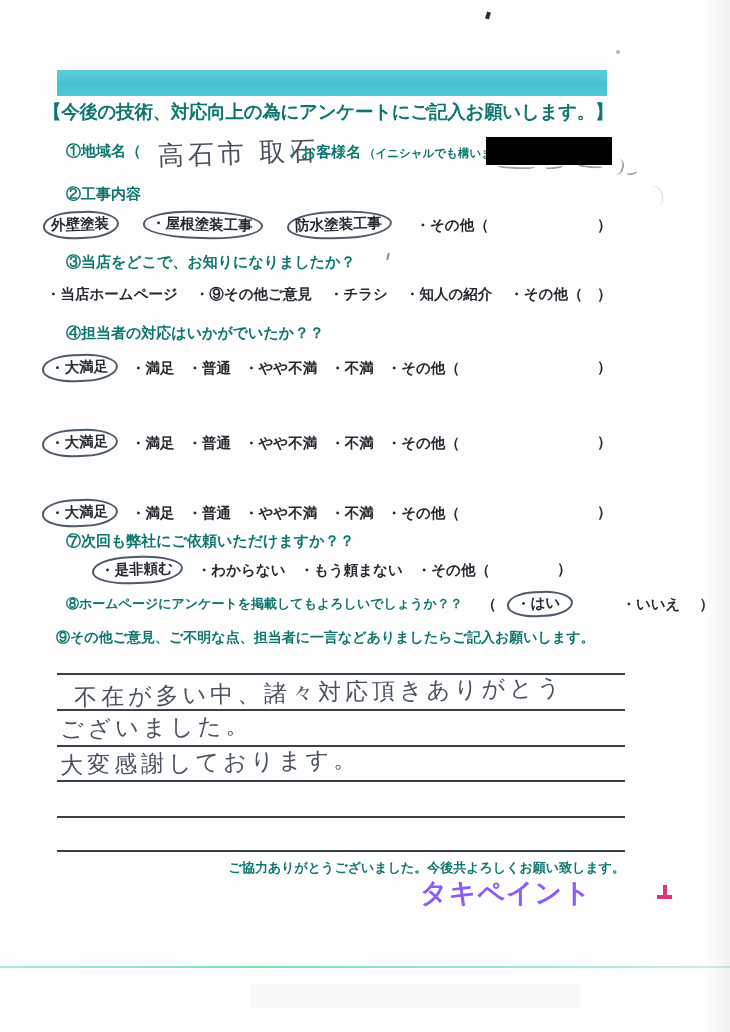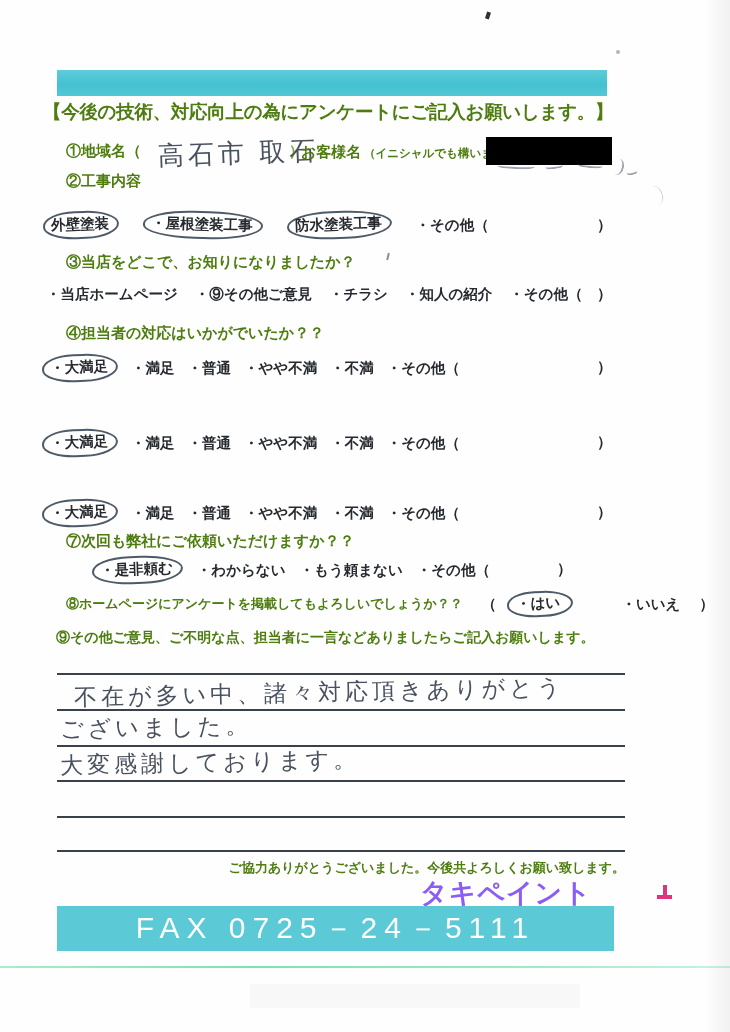--- a/index.html
+++ b/index.html
@@ -4,21 +4,21 @@
 <style>
   html,body{margin:0;padding:0;}
   body{
     width:730px;height:1032px;overflow:hidden;
     font-family:"Liberation Sans",sans-serif;
     background:#ffffff;position:relative;
   }
   .page{position:absolute;inset:0;background:#fefefe;}
   .abs{position:absolute;}
   
-  .form-t{color:#4d7c0f;font-weight:bold;white-space:nowrap;}
+  .form-t{color:#0f766e;font-weight:bold;white-space:nowrap;}
   .q-label{font-size:15px;}
   .opt-row{display:flex;align-items:center;white-space:nowrap;}
   .opt{font-size:14.5px;font-weight:bold;color:#262a30;}
   
   .circ{
     border:2px solid #4d5a68;border-radius:48% 52% 50% 50% / 58% 55% 60% 52%;
     padding:2px 8px 3px 6px;transform:rotate(-2deg);
   }
   .tiltb{transform:rotate(1.5deg);}
   
@@ -53,21 +53,21 @@
   <span class="abs form-t q-label" style="left:301px;top:143px;">お客様名</span>
   <span class="abs form-t" style="left:364px;top:146px;font-size:11.5px;">（イニシャルでも構いません）</span>
   <div class="abs" style="left:486px;top:137px;width:126px;height:28px;background:#000;"></div>
 
   <div class="abs stroke" style="left:497px;top:162px;width:38px;height:5px;transform:rotate(2deg);"></div>
   <div class="abs stroke" style="left:545px;top:162px;width:18px;height:5px;transform:rotate(-6deg);"></div>
   <div class="abs stroke" style="left:577px;top:160px;width:26px;height:6px;transform:rotate(5deg);"></div>
   <div class="abs" style="left:610px;top:158px;width:12px;height:17px;border-right:2px solid rgba(74,84,104,0.55);transform:rotate(14deg);border-radius:50%;"></div>
   <div class="abs stroke" style="left:626px;top:166px;width:11px;height:7px;transform:rotate(-12deg);"></div>
 
-  <div class="abs form-t q-label" style="left:66px;top:172px;">②工事内容</div>
+  <div class="abs form-t q-label" style="left:66px;top:185px;">②工事内容</div>
   <div class="abs opt-row" style="left:43px;top:211px;gap:24px;">
     <span class="opt circ">外壁塗装</span>
     <span class="opt circ tiltb">・屋根塗装工事</span>
     <span class="opt circ">防水塗装工事</span>
     <span class="opt">・その他（</span>
   </div>
   <span class="abs paren" style="left:597px;top:216px;">）</span>
 
   <div class="abs form-t q-label" style="left:66px;top:253px;">③当店をどこで、お知りになりましたか？</div>
   <div class="abs" style="left:387px;top:253px;width:2px;height:7px;background:#8a8f97;transform:rotate(14deg);"></div>
@@ -137,23 +137,20 @@
   <div class="abs c-line" style="top:816px;"></div>
   <div class="abs c-line" style="top:850px;"></div>
 
   <div class="abs hand" style="left:74px;top:677px;font-size:23px;">不在が多い中、諸々対応頂きありがとう</div>
   <div class="abs hand" style="left:60px;top:712px;font-size:23px;">ございました。</div>
   <div class="abs hand" style="left:60px;top:747px;font-size:23px;">大変感謝しております。</div>
 
   <div class="abs form-t" style="right:105px;top:859px;font-size:13px;">ご協力ありがとうございました。今後共よろしくお願い致します。</div>
   <div class="abs" style="left:420px;top:875px;font-size:27px;font-weight:600;color:#8b5cf6;letter-spacing:1px;white-space:nowrap;">タキペイント</div>
 
-  <div class="abs fax-bar" style="left:57px;top:906px;width:557px;height:45px;">
-    <span class="fax-text">FAX 0725－24－5111</span>
-  </div>
 
   <div class="abs" style="left:657px;top:885px;width:16px;height:15px;">
     <div class="abs" style="left:6px;top:0;width:4px;height:12px;background:#e0337c;"></div>
     <div class="abs" style="left:0;top:10px;width:15px;height:4px;background:#e0337c;"></div>
   </div>
 
   <div class="abs" style="left:648px;top:186px;width:14px;height:20px;border-right:1.5px solid rgba(125,130,140,0.4);border-radius:50%;transform:rotate(-18deg);"></div>
 
   <div class="abs" style="left:0;top:966px;width:730px;height:2px;background:linear-gradient(90deg,#a8ecc9,#7ce3af 35%,#9aeac2 70%,#c8f3dd);"></div>
   <div class="abs" style="left:250px;top:984px;width:330px;height:24px;background:rgba(0,0,0,0.025);"></div>

